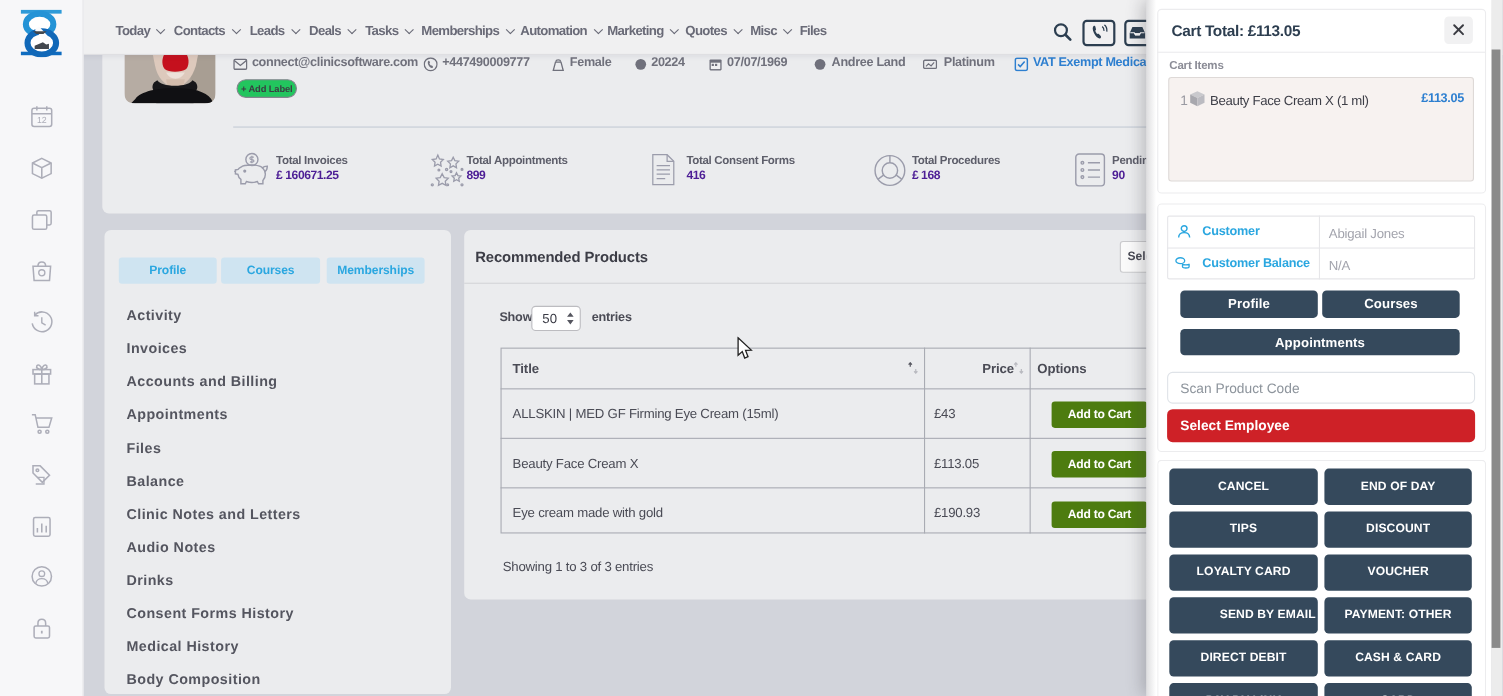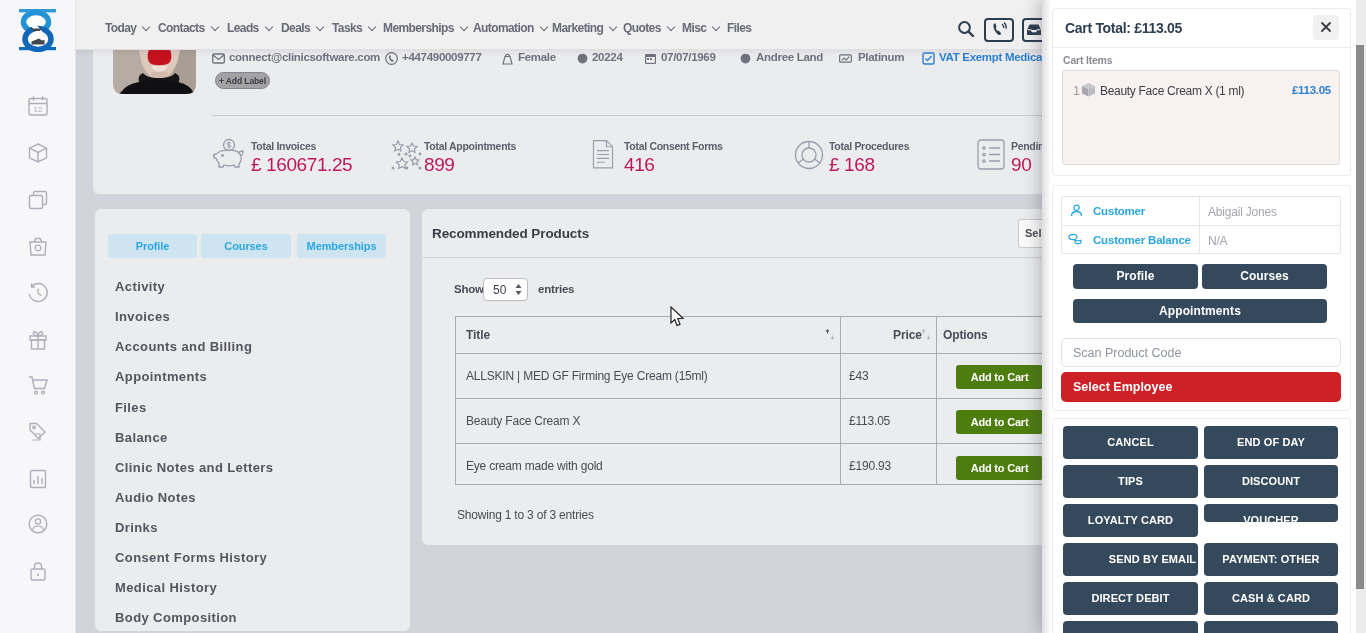--- a/index.html
+++ b/index.html
@@ -14,21 +14,21 @@
   #sidebar { left:0; top:0; width:76px; height:633px; background:#f7f7f9; border-right:1px solid #e5e5e8; z-index:45; }
   .sideicon { position:absolute; left:27px; width:22px; height:22px; z-index:46; }
   
   .card { position:absolute; background:#ebecee; border-radius:6px; }
   
   #profilecard { left:93px; top:30px; width:1263px; height:164px; border-radius:0 0 6px 6px; }
   .cinfo { position:absolute; top:51px; height:16px; font-size:11.5px; color:#70717c; font-weight:bold; letter-spacing:-0.3px; white-space:nowrap; }
   .cico { position:absolute; top:52px; width:13px; height:13px; }
   
   .statlabel { position:absolute; font-size:10.5px; color:#5d5e6a; font-weight:bold; letter-spacing:-0.3px; white-space:nowrap; }
-  .statval { position:absolute; font-size:19px; color:#be185d; font-weight:normal; letter-spacing:-0.4px; white-space:nowrap; }
+  .statval { position:absolute; font-size:11px; color:#4c1d95; font-weight:bold; letter-spacing:-0.4px; white-space:nowrap; }
   .staticon { position:absolute; }
   
   #menucard { left:95px; top:209px; width:315px; height:422px; }
   .tab { position:absolute; top:234px; height:24px; background:#cfe4f1; border-radius:3px; color:#2ba7e0; font-size:11px; font-weight:bold; text-align:center; line-height:24px; letter-spacing:-0.1px; }
   .mitem { position:absolute; left:115px; font-size:13px; color:#54555f; font-weight:bold; letter-spacing:0.4px; white-space:nowrap; }
   
   #reccard { left:422px; top:209px; width:934px; height:336px; }
   .thead { font-size:12px; color:#4a4b55; font-weight:bold; letter-spacing:-0.1px; }
   .tcell { font-size:12px; color:#4a4b55; letter-spacing:-0.2px; }
   .addcart { position:absolute; left:956px; width:87px; height:24px; background:#4d7c0f; border-radius:3px; color:#fff; font-size:11px; font-weight:bold; text-align:center; line-height:24px; letter-spacing:-0.2px; }
@@ -216,21 +216,21 @@
     <rect x="0.7" y="2.5" width="12.6" height="8" rx="1.2" fill="none" stroke="#70717c" stroke-width="1.3"></rect>
     <path d="M3 8.5 L5.5 6 L8 8 L11 4.5" fill="none" stroke="#70717c" stroke-width="1.2"></path>
   </svg>
 <div class="cinfo" style="left:858px;">Platinum</div>
 <svg class="cico" style="left:922px;" width="13" height="13" viewBox="0 0 13 13">
     <rect x="1" y="1" width="11" height="11" rx="1.5" fill="none" stroke="#2d7fd0" stroke-width="1.4"></rect>
     <path d="M3.5 6.5 L5.5 8.5 L9.5 4" fill="none" stroke="#2d7fd0" stroke-width="1.4"></path>
   </svg>
 <div class="cinfo" style="left:939px;color:#2d7fd0;">VAT Exempt Medical rea</div>
 
-<div class="abs" style="left:215px;top:72px;width:55px;height:17px;border:1px solid #84858e;border-radius:9px;background:#a3a3a3;z-index:2;font-size:8.5px;font-weight:bold;color:#3a3b42;text-align:center;line-height:16px;letter-spacing:-0.1px;">+ Add Label</div>
+<div class="abs" style="left:215px;top:72px;width:55px;height:17px;border:1px solid #84858e;border-radius:9px;background:#22c55e;z-index:2;font-size:8.5px;font-weight:bold;color:#3a3b42;text-align:center;line-height:16px;letter-spacing:-0.1px;">+ Add Label</div>
 
 <div class="abs" style="left:212px;top:115px;width:837px;height:1px;background:#c4cad5;z-index:2;"></div>
 
 <svg class="staticon" style="left:212px;top:138px;" width="36" height="33" viewBox="0 0 36 33">
   <g fill="none" stroke="#9b9cab" stroke-width="1.3">
   <circle cx="17" cy="7" r="5.5"></circle>
   <path d="M18.8 5 C16.5 4 14.8 5 15.2 6.3 C15.6 7.6 18.4 6.7 18.8 8 C19.2 9.3 17.5 10 15.2 9 M17 3.5 L17 10.5" stroke-width="1"></path>
   <path d="M7 14 C10 11.5 24 11 27 15 C30 18 30 23 27 26 L27 29 L23 29 L22 27 C19 28 15 28 12 27 L11 29 L7 29 L7 25 C5.5 24 4.5 22 4.3 20.5 L2 20 L2 16.5 L4.5 16 C5 15.2 6 14.6 7 14 Z"></path>
   <path d="M26 15 C27.5 13.5 30 13 31 13 C31 14.5 30.5 17 29 18"></path>
   <circle cx="10.5" cy="17.5" r="0.8" fill="#9b9cab"></circle>
@@ -391,19 +391,19 @@
 <div class="abs" style="left:1073px;top:346px;font-size:12.5px;color:#8d949c;z-index:64;">Scan Product Code</div>
 <div class="abs" style="left:1061px;top:372px;width:280px;height:30px;background:#ce2127;border-radius:5px;z-index:63;"></div>
 <div class="abs" style="left:1073px;top:380px;font-size:12.5px;color:#fff;font-weight:bold;z-index:64;">Select Employee</div>
 
 <div class="section" style="top:418px;height:215px;z-index:62;left:1052px;width:299px;border-bottom:none;border-radius:4px 4px 0 0;"></div>
 <div class="dbtn" style="left:1063px;top:426px;width:135px;height:33px;line-height:33px;z-index:64;">CANCEL</div>
 <div class="dbtn" style="left:1204px;top:426px;width:134px;height:33px;line-height:33px;z-index:64;">END OF DAY</div>
 <div class="dbtn" style="left:1063px;top:465px;width:135px;height:33px;line-height:33px;z-index:64;">TIPS</div>
 <div class="dbtn" style="left:1204px;top:465px;width:134px;height:33px;line-height:33px;z-index:64;">DISCOUNT</div>
 <div class="dbtn" style="left:1063px;top:504px;width:135px;height:33px;line-height:33px;z-index:64;">LOYALTY CARD</div>
-<div class="dbtn" style="left:1204px;top:504px;width:134px;height:18px;line-height:33px;z-index:64;">VOUCHER</div>
+<div class="dbtn" style="left:1204px;top:504px;width:134px;height:33px;line-height:33px;z-index:64;">VOUCHER</div>
 <div class="dbtn" style="left:1063px;top:543px;width:135px;height:33px;line-height:33px;z-index:64;padding-left:44px;">SEND BY EMAIL</div>
 <div class="dbtn" style="left:1204px;top:543px;width:134px;height:33px;line-height:33px;z-index:64;">PAYMENT: OTHER</div>
 <div class="dbtn" style="left:1063px;top:582px;width:135px;height:33px;line-height:33px;z-index:64;">DIRECT DEBIT</div>
 <div class="dbtn" style="left:1204px;top:582px;width:134px;height:33px;line-height:33px;z-index:64;">CASH &amp; CARD</div>
 <div class="dbtn" style="left:1063px;top:621px;width:135px;height:33px;line-height:33px;z-index:64;">PAY BY LINK</div>
 <div class="dbtn" style="left:1204px;top:621px;width:134px;height:33px;line-height:33px;z-index:64;">CARD</div>
 
 </body></html>

